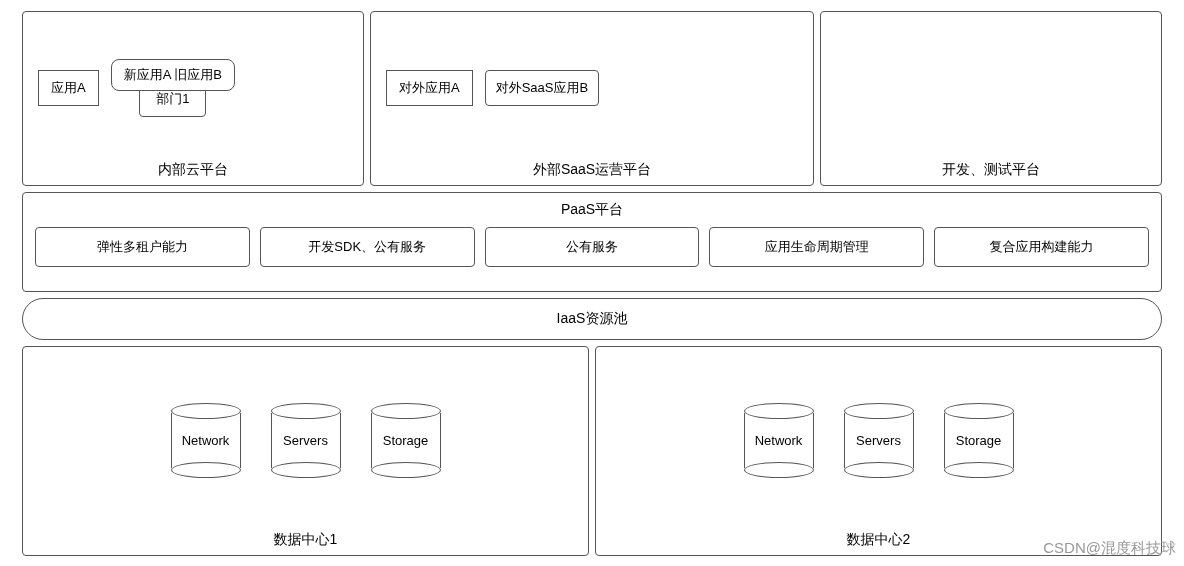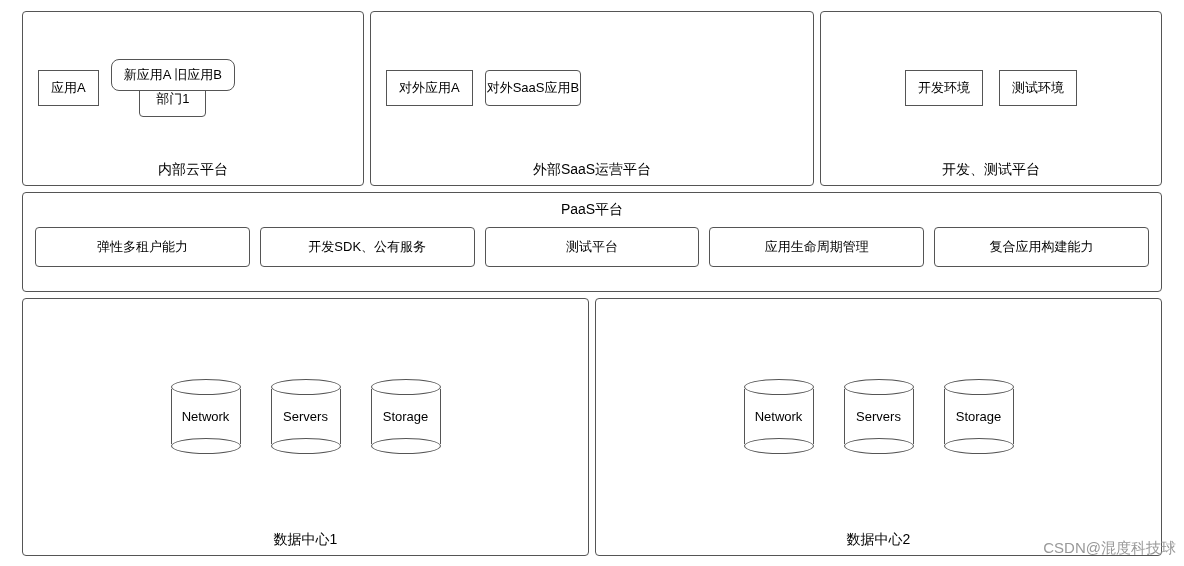--- a/index.html
+++ b/index.html
@@ -121,21 +121,21 @@
       font-size: 13px;
       text-align: center;
       background: #fff;
       margin-bottom: -10px;
       position: relative;
       z-index: 2;
     }
     .tenant-bottom-box {
       border: 1.5px solid #555;
       border-radius: 4px;
-      padding: 8px 1px;
+      padding: 8px 10px;
       font-size: 13px;
       text-align: center;
       background: #fff;
       position: relative;
       z-index: 1;
     }
 
     
     .dev-platform .content-area {
       display: flex;
@@ -295,39 +295,38 @@
         <div class="content-area">
           <div class="inner-box">对外应用A</div>
           <div class="tenant-stack">
             <div class="tenant-bottom-box">对外SaaS应用B</div>
           </div>
         </div>
         <span class="platform-label">外部SaaS运营平台</span>
       </div>
 
       <div class="platform-box dev-platform">
-        <div class="content-area">
-          <div class="inner-box">开发环境</div>
-          <div class="inner-box">测试环境</div>
-        </div>
         <span class="platform-label">开发、测试平台</span>
       </div>
     </div>
 
     <div class="paas-row">
       <span class="paas-title">PaaS平台</span>
       <div class="paas-items">
         <div class="paas-item">弹性多租户能力</div>
         <div class="paas-item">开发SDK、公有服务</div>
-        <div class="paas-item">测试平台</div>
+        <div class="paas-item">公有服务</div>
         <div class="paas-item">应用生命周期管理</div>
         <div class="paas-item">复合应用构建能力</div>
       </div>
     </div>
 
+    <div class="iaas-row">
+      <span>IaaS资源池</span>
+    </div>
 
     <div class="dc-row">
 
       <div class="datacenter-box">
         <div class="cylinder">
           <div class="cyl-top"></div>
           <div class="cyl-mid">Network</div>
           <div class="cyl-bottom"></div>
         </div>
         <div class="cylinder">

